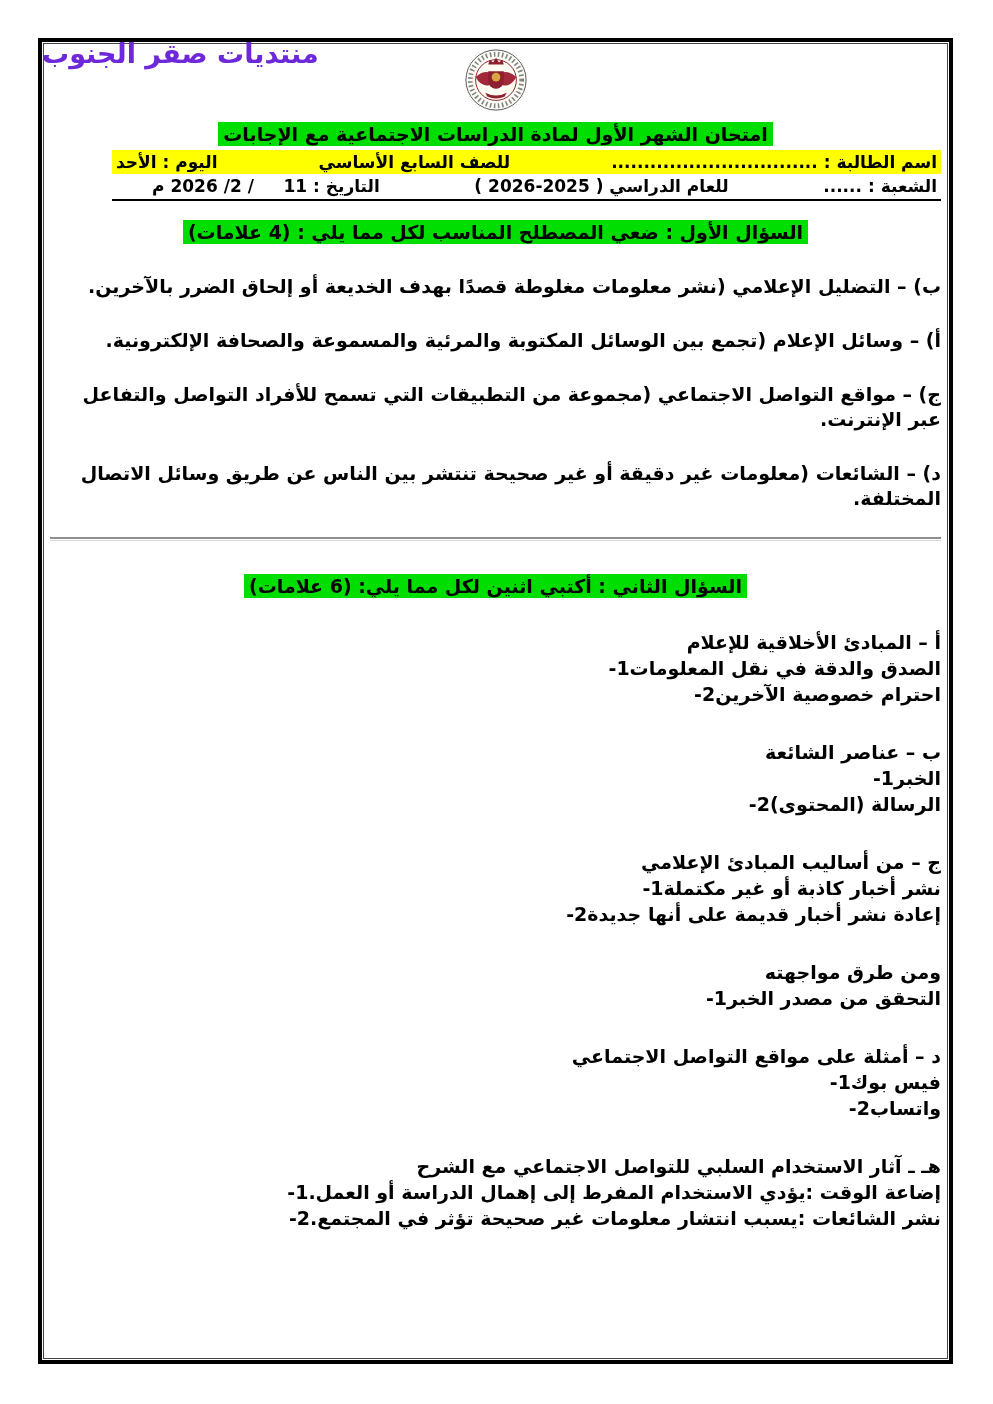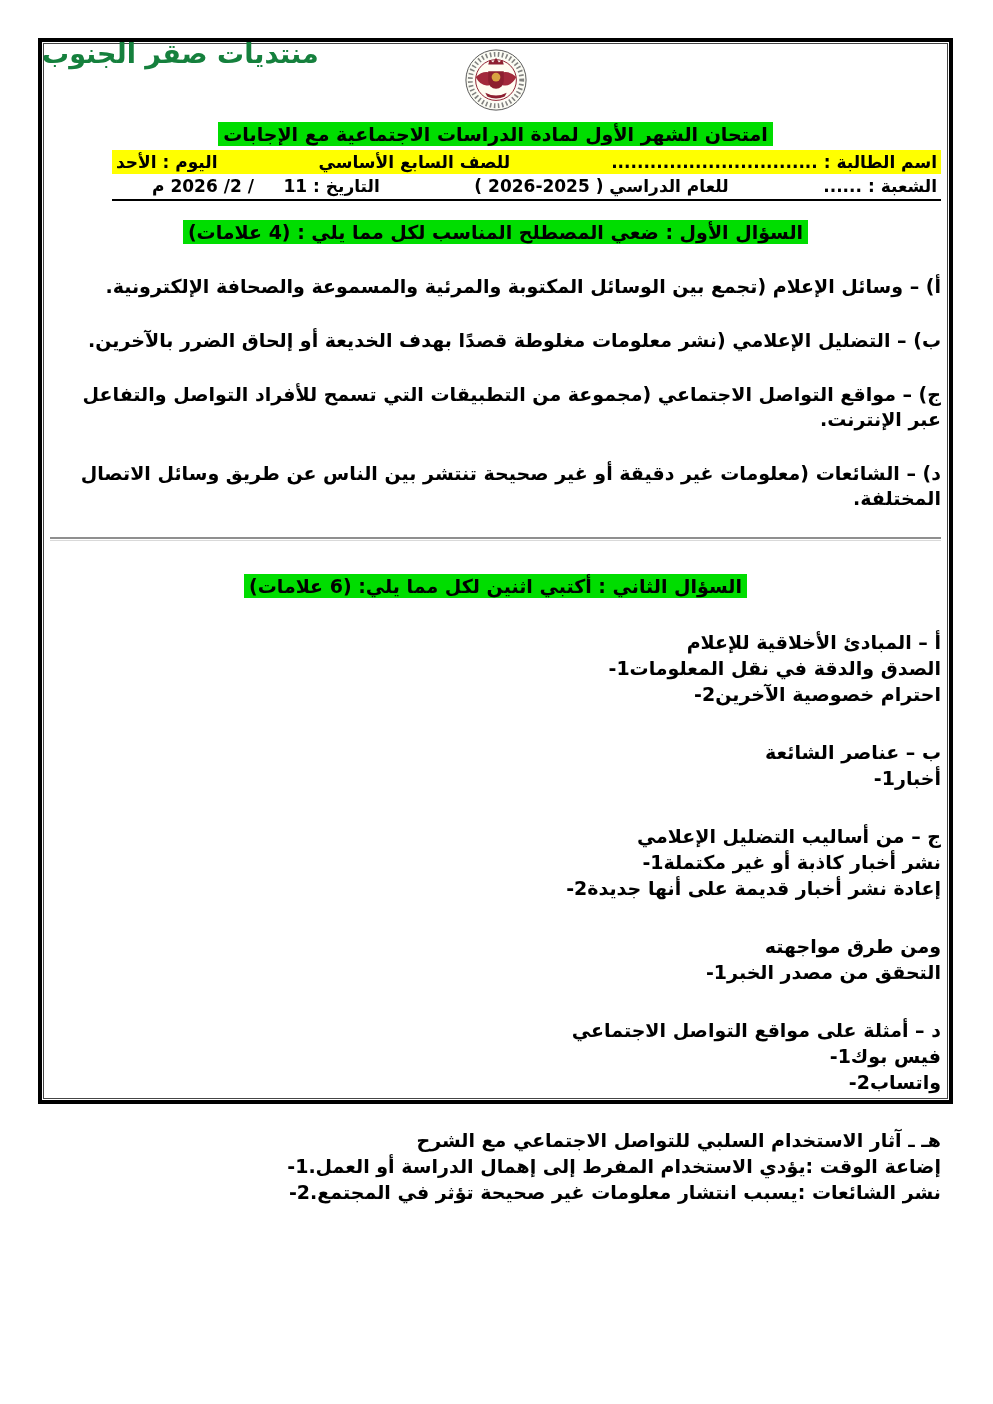--- a/index.html
+++ b/index.html
@@ -1,30 +1,30 @@
 <!DOCTYPE html>
 <html lang="ar"><head>
 <meta charset="utf-8">
 <style>
   html,body{margin:0;padding:0;}
   body{
     width:993px;height:1404px;position:relative;background:#ffffff;
     font-family:"DejaVu Sans", sans-serif;color:#000;overflow:hidden;
   }
   .frame{
-    position:absolute;left:38px;top:38px;width:915px;height:1066px;
+    position:absolute;left:38px;top:38px;width:915px;height:1326px;
     border:4px solid #000;box-sizing:border-box;background:#fff;
   }
   .frame-inner{
     position:absolute;inset:1px;border:1px solid #444;
     direction:rtl;text-align:right;padding:0 6px;box-sizing:border-box;
   }
   .watermark{
     position:absolute;left:42px;top:38px;z-index:6;
-    color:#15803d;font-size:27px;font-weight:bold;direction:rtl;white-space:nowrap;
+    color:#6d28d9;font-size:27px;font-weight:bold;direction:rtl;white-space:nowrap;
   }
   .logo-wrap{text-align:center;margin-top:4px;height:70px;}
   .school-label{text-align:center;font-size:12px;font-weight:bold;line-height:12px;margin-top:0;}
   .main-title-row{text-align:center;margin-top:3px;}
   .hl-green{background:#00dd00;font-weight:bold;font-size:19px;padding:1px 5px;line-height:26px;}
   .info-row{
     display:flex;justify-content:space-between;align-items:center;
     font-weight:bold;font-size:17px;margin-left:62px;box-sizing:border-box;
   }
   .info-row1{background:#ffff00;padding:2px 4px;margin-top:3px;}
@@ -79,44 +79,45 @@
     <div class="info-row info-row2">
       <span>الشعبة : ......</span>
       <span>للعام الدراسي ( 2025-2026 )</span>
       <span class="ws-pre">التاريخ : 11     / 2/ 2026 م</span>
     </div>
 
     <div class="q1-title-row">
       <span class="hl-green">السؤال الأول : ضعي المصطلح المناسب لكل مما يلي : (4 علامات)</span>
     </div>
 
+    <div class="q1-item">ب) – التضليل الإعلامي (نشر معلومات مغلوطة قصدًا بهدف الخديعة أو إلحاق الضرر بالآخرين.</div>
     <div class="q1-item">أ) – وسائل الإعلام (تجمع بين الوسائل المكتوبة والمرئية والمسموعة والصحافة الإلكترونية.</div>
-    <div class="q1-item">ب) – التضليل الإعلامي (نشر معلومات مغلوطة قصدًا بهدف الخديعة أو إلحاق الضرر بالآخرين.</div>
     <div class="q1-item">ج) – مواقع التواصل الاجتماعي (مجموعة من التطبيقات التي تسمح للأفراد التواصل والتفاعل عبر الإنترنت.</div>
     <div class="q1-item">د) – الشائعات (معلومات غير دقيقة أو غير صحيحة تنتشر بين الناس عن طريق وسائل الاتصال المختلفة.</div>
 
     <div class="divider"></div>
 
     <div class="q2-title-row">
       <span class="hl-green">السؤال الثاني : أكتبي اثنين لكل مما يلي: (6 علامات)</span>
     </div>
 
     <div class="group">
       <div class="group-header">أ – المبادئ الأخلاقية للإعلام</div>
       <div class="num-line"><span class="li-text">الصدق والدقة في نقل المعلومات</span><span class="li-num" dir="ltr">-1</span></div>
       <div class="num-line"><span class="li-text">احترام خصوصية الآخرين</span><span class="li-num" dir="ltr">-2</span></div>
     </div>
 
     <div class="group">
       <div class="group-header">ب – عناصر الشائعة</div>
-      <div class="num-line"><span class="li-text">أخبار</span><span class="li-num" dir="ltr">-1</span></div>
+      <div class="num-line"><span class="li-text">الخبر</span><span class="li-num" dir="ltr">-1</span></div>
+      <div class="num-line"><span class="li-text">الرسالة (المحتوى)</span><span class="li-num" dir="ltr">-2</span></div>
     </div>
 
     <div class="group">
-      <div class="group-header">ج – من أساليب التضليل الإعلامي</div>
+      <div class="group-header">ج – من أساليب المبادئ الإعلامي</div>
       <div class="num-line"><span class="li-text">نشر أخبار كاذبة أو غير مكتملة</span><span class="li-num" dir="ltr">-1</span></div>
       <div class="num-line"><span class="li-text">إعادة نشر أخبار قديمة على أنها جديدة</span><span class="li-num" dir="ltr">-2</span></div>
     </div>
 
     <div class="group">
       <div class="group-header">ومن طرق مواجهته</div>
       <div class="num-line"><span class="li-text">التحقق من مصدر الخبر</span><span class="li-num" dir="ltr">-1</span></div>
     </div>
 
     <div class="group">

